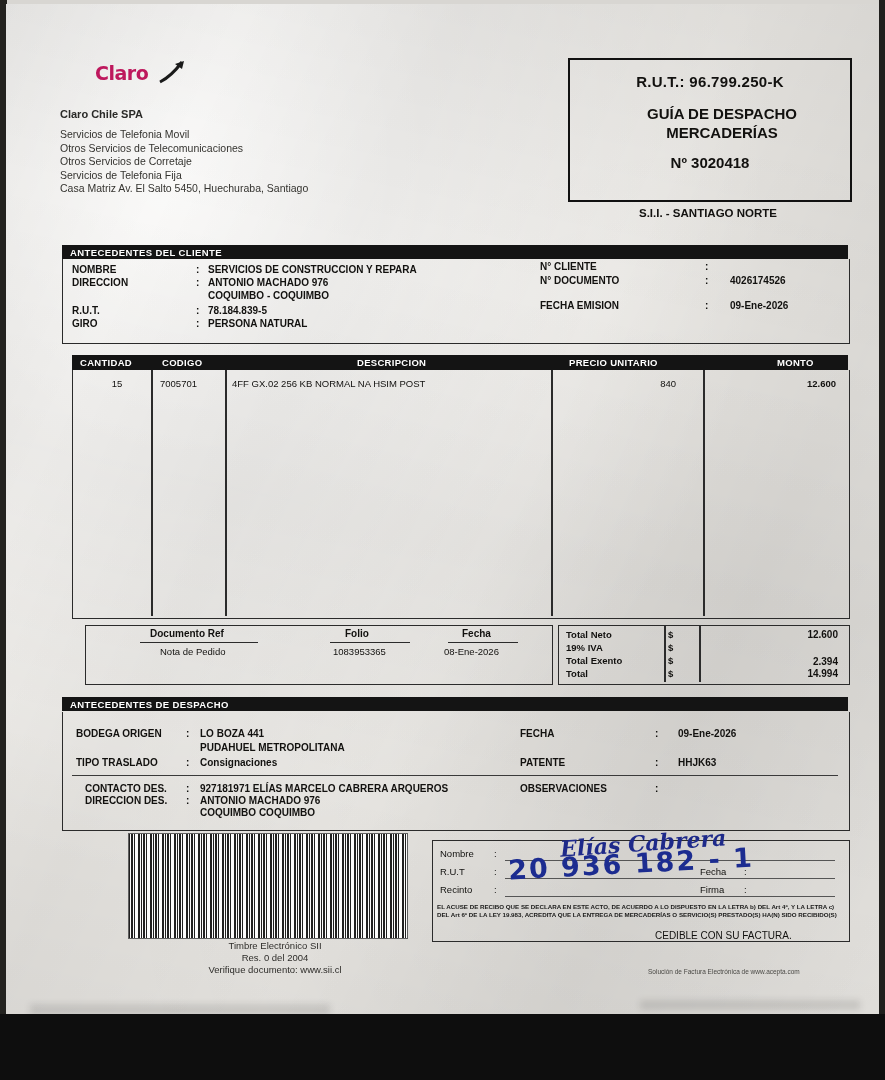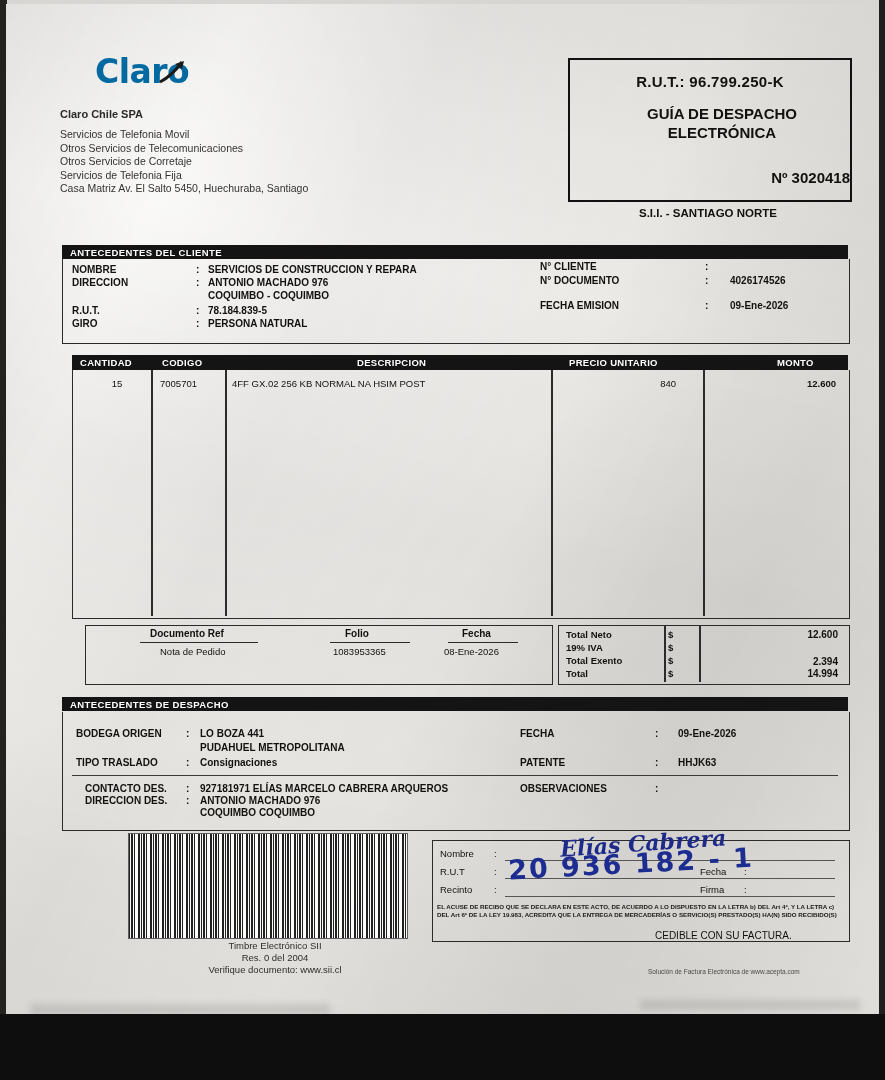--- a/index.html
+++ b/index.html
@@ -59,25 +59,25 @@
   }
   .doc {
     position: absolute;
     left: 0; top: 0;
     width: 885px; height: 1015px;
     color: #12110f;
   }
   
   .logo {
     position: absolute;
-    left: 95px; top: 52px;
-    font-size: 33px;
+    left: 95px; top: 62px;
+    font-size: 19px;
     font-weight: bold;
     letter-spacing: -0.5px;
-    color: #0369a1;
+    color: #be185d;
     font-family: "DejaVu Sans", sans-serif;
   }
   .logo-arrow {
     position: absolute;
     left: 158px; top: 60px;
     width: 28px; height: 26px;
   }
   .company-name {
     position: absolute;
     left: 60px; top: 108px;
@@ -107,24 +107,23 @@
     letter-spacing: 0.3px;
   }
   .guia-line {
     margin-top: 14px;
     font-size: 15px;
     font-weight: bold;
     line-height: 19px;
     padding-left: 24px;
   }
   .folio-line {
-    margin-top: 27px;
+    margin-top: 12px;
     font-size: 15px;
     font-weight: bold;
-    text-align: right;
   }
   .sii-line {
     position: absolute;
     left: 568px; top: 207px;
     width: 280px;
     text-align: center;
     font-size: 11.5px;
     font-weight: bold;
   }
   
@@ -352,21 +351,21 @@
       <div>Otros Servicios de Telecomunicaciones</div>
       <div>Otros Servicios de Corretaje</div>
       <div>Servicios de Telefonia Fija</div>
       <div>Casa Matriz Av. El Salto 5450, Huechuraba, Santiago</div>
     </div>
 
     <div class="rut-box">
       <div class="rut-line">R.U.T.: 96.799.250-K</div>
       <div class="guia-line">
         <div>GUÍA DE DESPACHO</div>
-        <div>ELECTRÓNICA</div>
+        <div>MERCADERÍAS</div>
       </div>
       <div class="folio-line">Nº 3020418</div>
     </div>
     <div class="sii-line">S.I.I. - SANTIAGO NORTE</div>
 
     <div class="bar" style="left:62px; top:245px; width:786px; height:14px;">ANTECEDENTES DEL CLIENTE</div>
     <div class="client-box" style="top:259px; height:84px;"></div>
 
     <div class="lbl" style="left:72px; top:264px;">NOMBRE</div>
     <div class="colon" style="left:196px; top:264px;">:</div>

